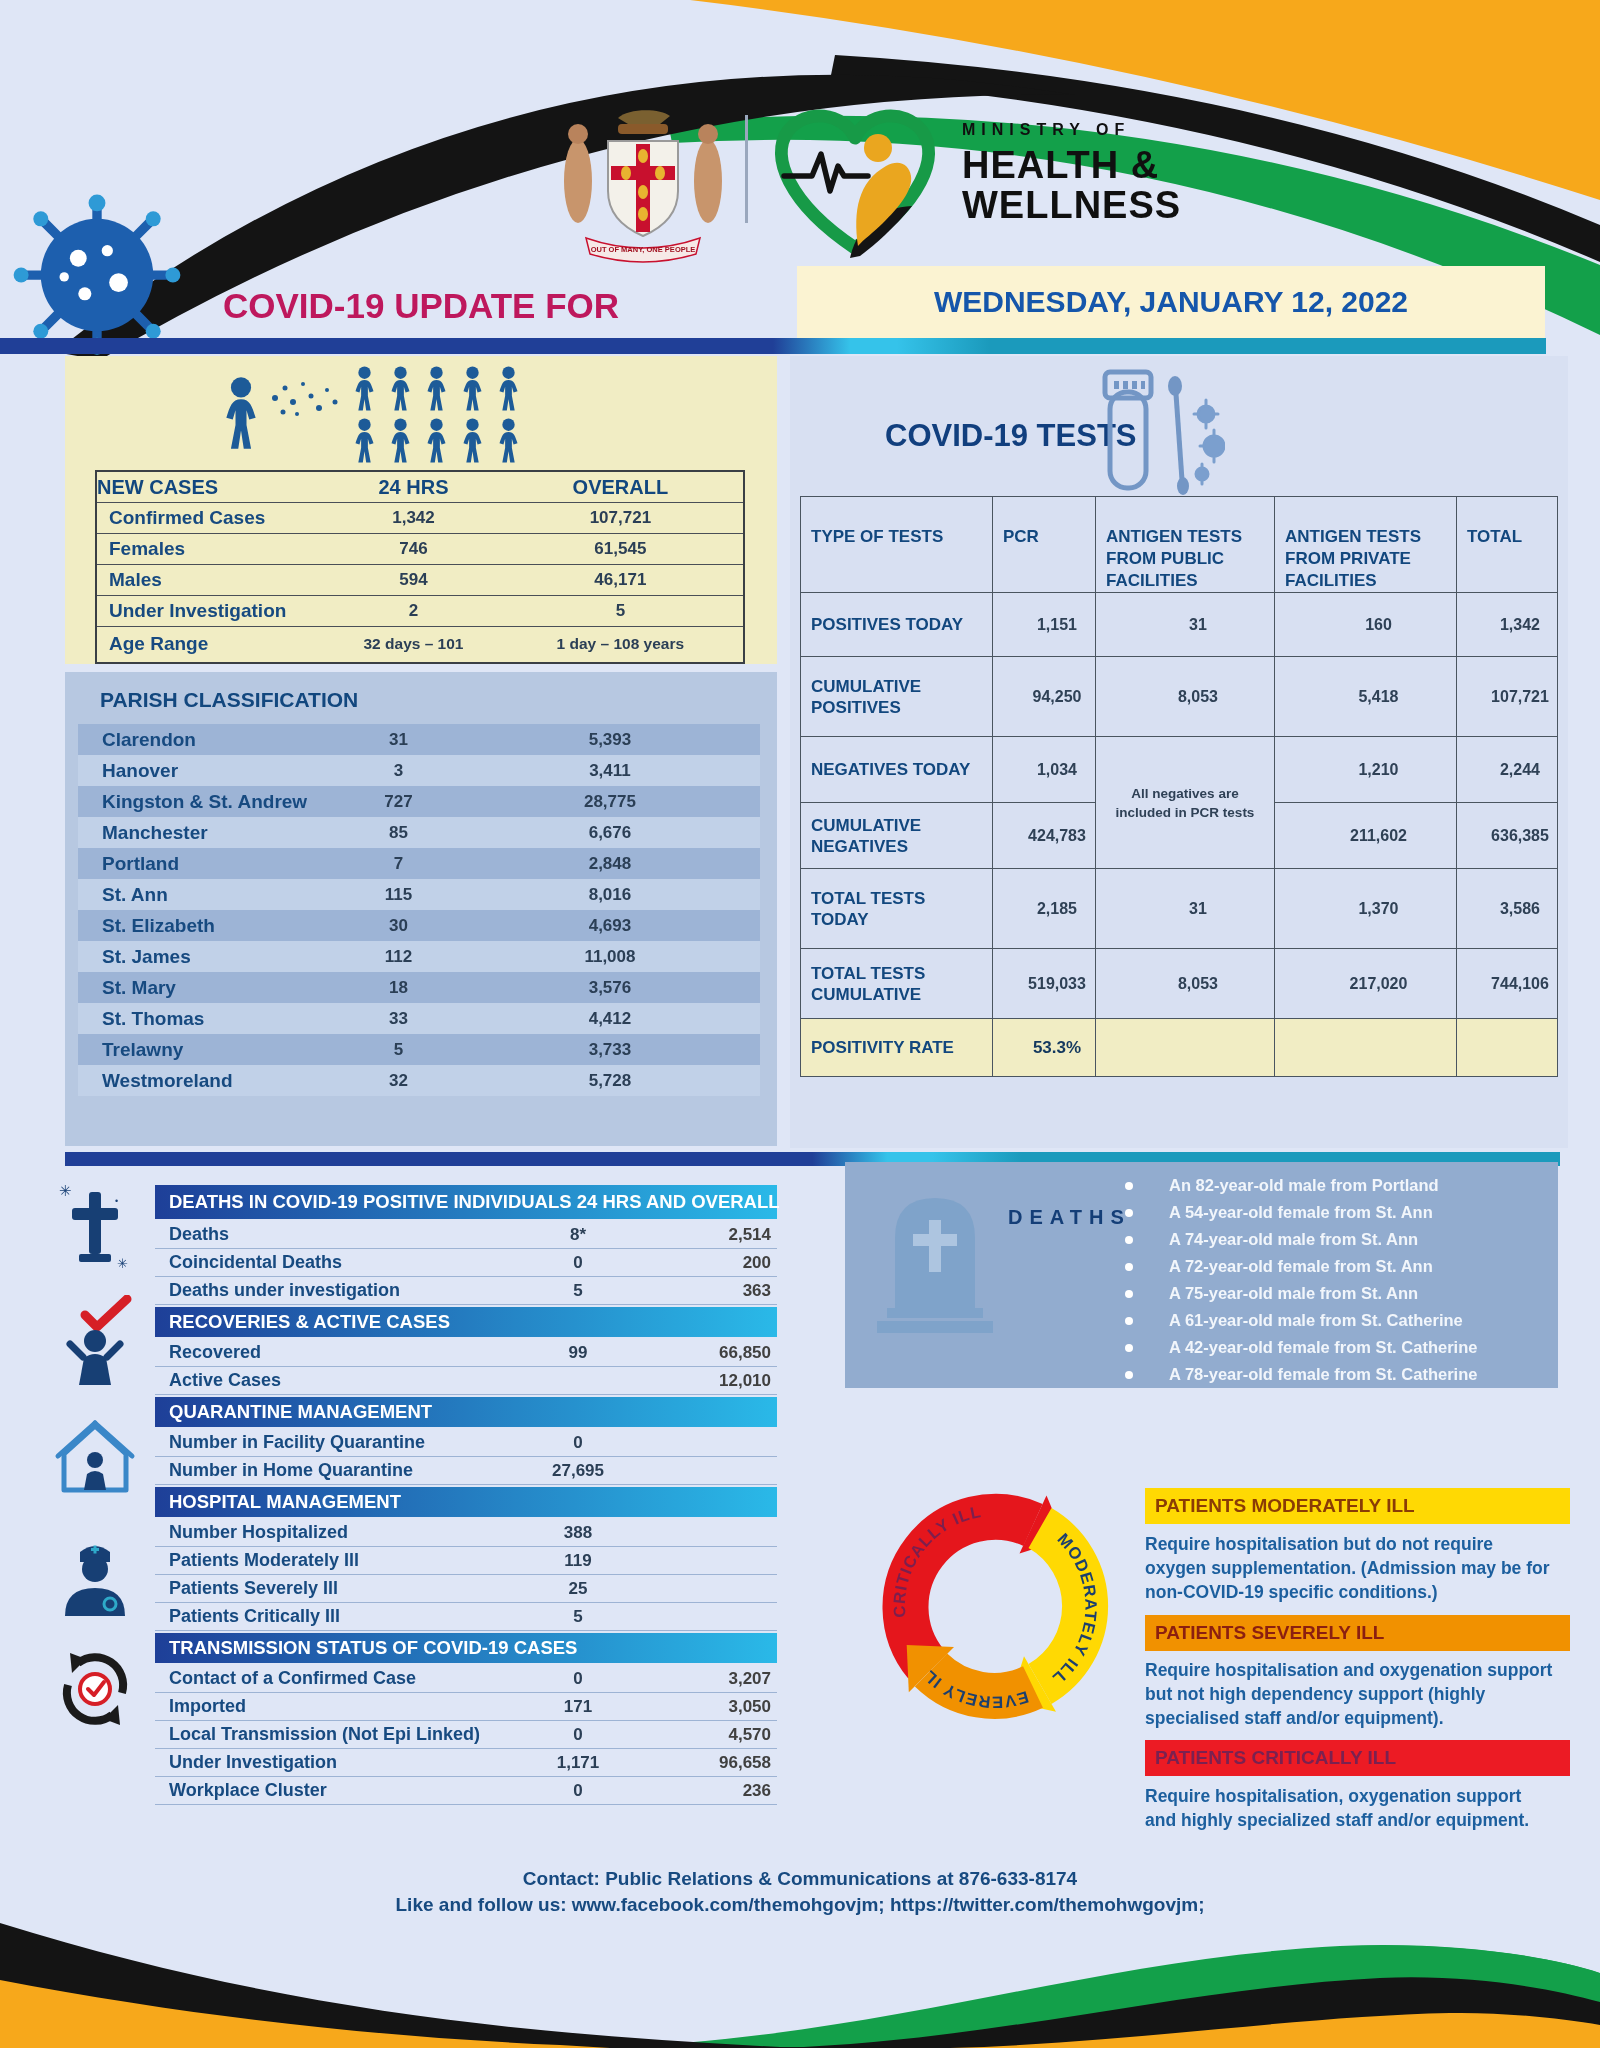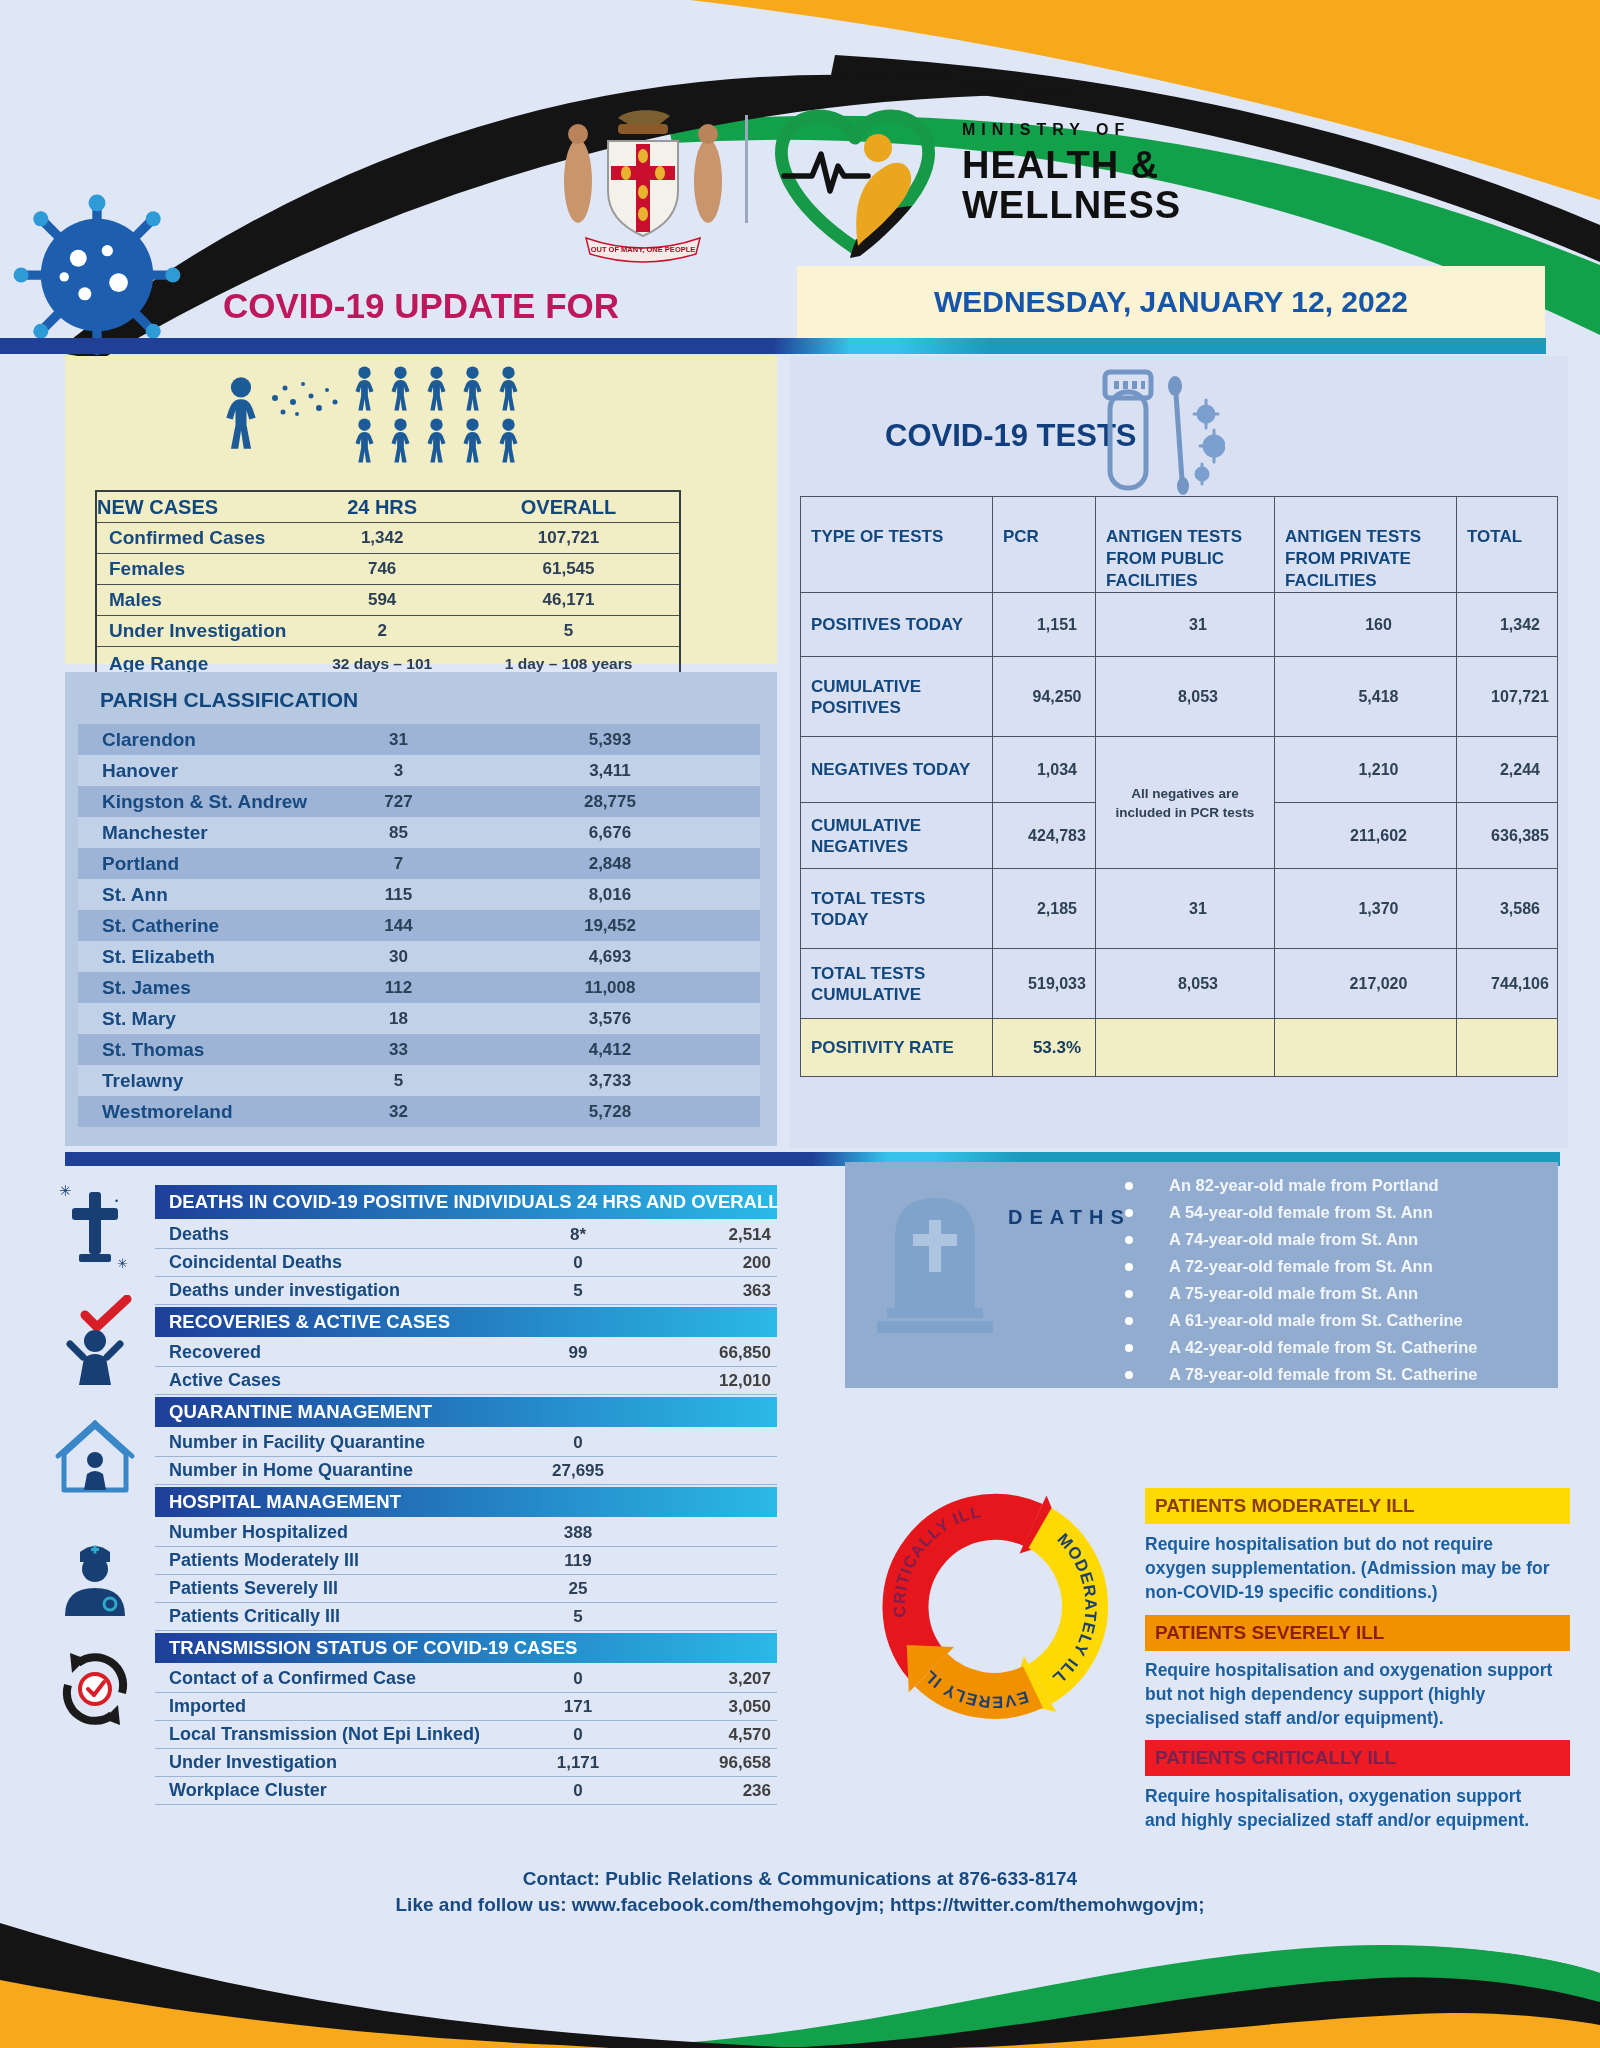--- a/index.html
+++ b/index.html
@@ -12,21 +12,21 @@
   #ministry-text .l2,#ministry-text .l3{font-size:38px;font-weight:800;letter-spacing:1px;line-height:40px;}
   #page-title{font-size:35px;color:#be185d;white-space:pre;}
   #page-title .tb{font-weight:800;}
   #page-title .tr{font-weight:600;}
   #date-box{background:#fbf3d2;display:flex;align-items:center;justify-content:center;
     font-size:30px;font-weight:800;color:#1556ab;}
   .grad-bar{background:linear-gradient(90deg,#203f97 0%,#203f97 50%,#35c3ea 55%,#35c3ea 58%,#1b9abc 64%,#1b9abc 100%);}
 
   
   #cream-panel{background:#f1edc4;}
-  table.nc{border-collapse:collapse;width:586px;table-layout:fixed;margin-top:20px;}
+  table.nc{border-collapse:collapse;width:650px;table-layout:fixed;}
   table.nc td,table.nc th{border-top:1.6px solid #4a4f57;border-bottom:1.6px solid #4a4f57;padding:0;height:30px;}
   table.nc{border:2px solid #3a3f45;}
   .nc th{font-size:20px;font-weight:800;color:#12477e;text-align:left;padding-left:12px;}
   .nc th.cc,.nc td.cc{text-align:center;padding-left:0;}
   .nc td.lb{font-size:19px;font-weight:700;color:#174a80;padding-left:12px;}
   .nc td.vv{font-size:17px;font-weight:600;color:#2b3f56;text-align:center;}
   .nc td.sm{font-size:15.5px;}
 
   
   #parish-panel{background:#b7c8e1;}
@@ -274,25 +274,20 @@
           <span class="lb">Portland</span>
           <span class="v1">7</span>
           <span class="v2">2,848</span>
         </div>
       <div class="prow">
           <span class="lb">St. Ann</span>
           <span class="v1">115</span>
           <span class="v2">8,016</span>
         </div>
       <div class="prow">
-          <span class="lb">St. Catherine</span>
-          <span class="v1">144</span>
-          <span class="v2">19,452</span>
-        </div>
-      <div class="prow">
           <span class="lb">St. Elizabeth</span>
           <span class="v1">30</span>
           <span class="v2">4,693</span>
         </div>
       <div class="prow">
           <span class="lb">St. James</span>
           <span class="v1">112</span>
           <span class="v2">11,008</span>
         </div>
       <div class="prow">

